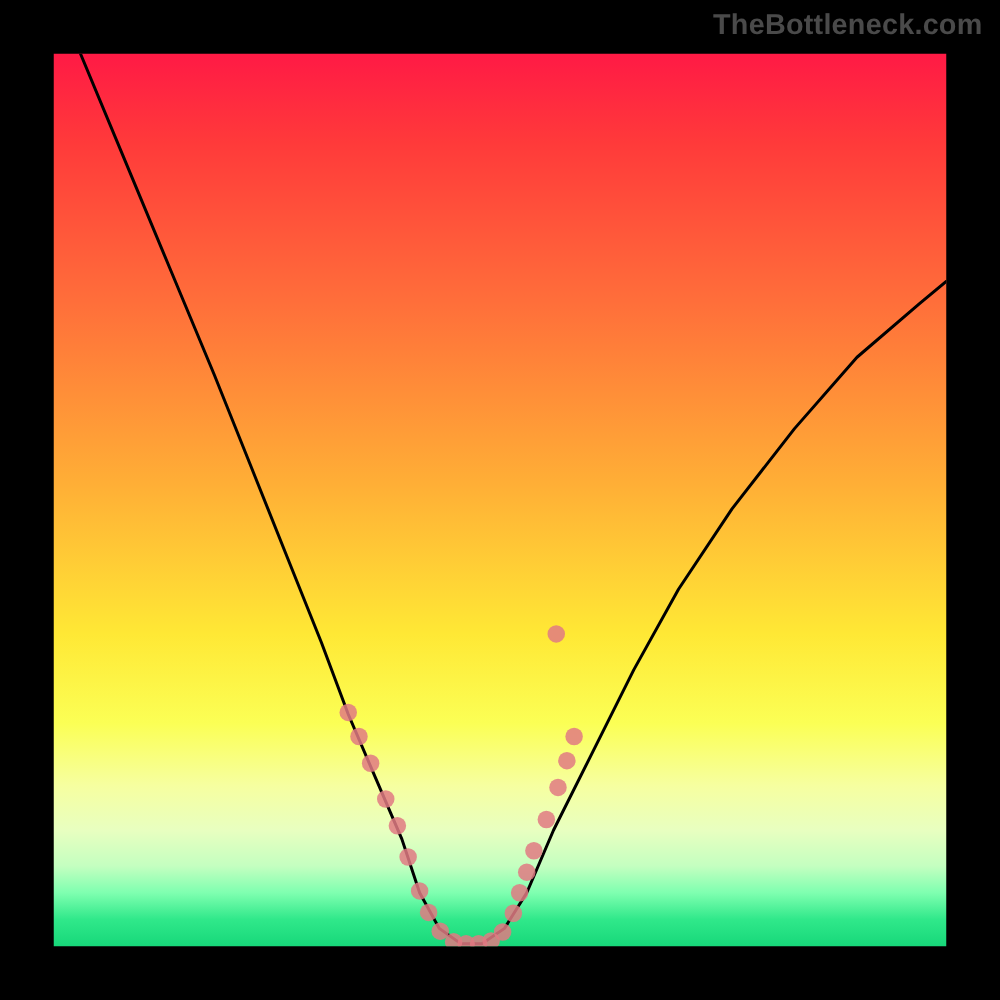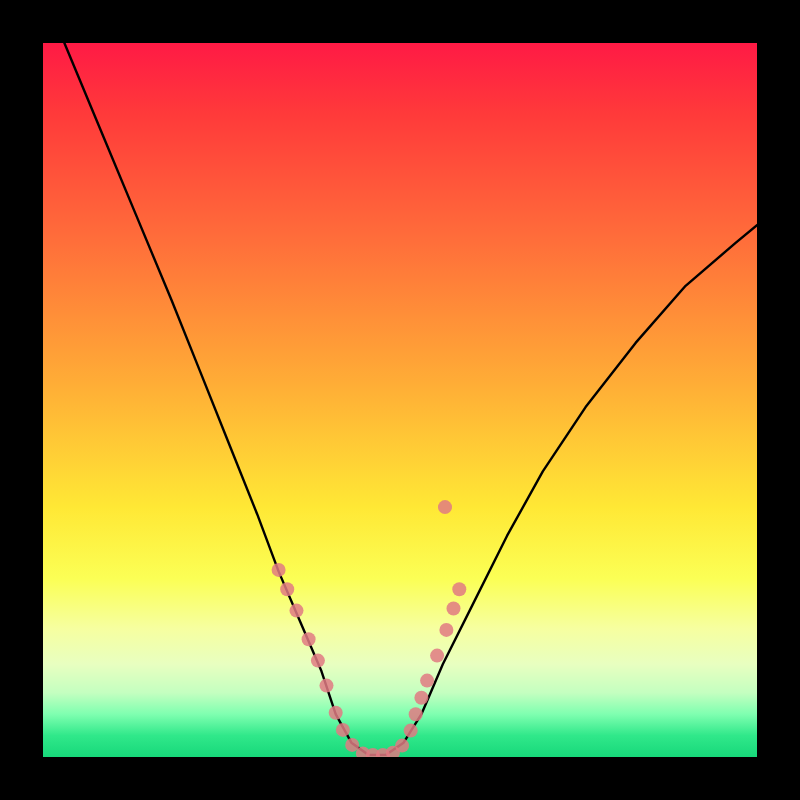--- a/index.html
+++ b/index.html
@@ -89,13 +89,14 @@
           <circle cx="384.1" cy="637.6" r="7" class="marker"></circle>
           <circle cx="394.1" cy="612.6" r="7" class="marker"></circle>
           <circle cx="403.4" cy="586.9" r="7" class="marker"></circle>
           <circle cx="410.5" cy="565.5" r="7" class="marker"></circle>
           <circle cx="416.3" cy="546.2" r="7" class="marker"></circle>
           <circle cx="402.0" cy="464.1" r="7" class="marker"></circle>
         </g>
     </svg>
   </div>
 
+  <div class="watermark">TheBottleneck.com</div>
 </div>
 
 </body></html>

